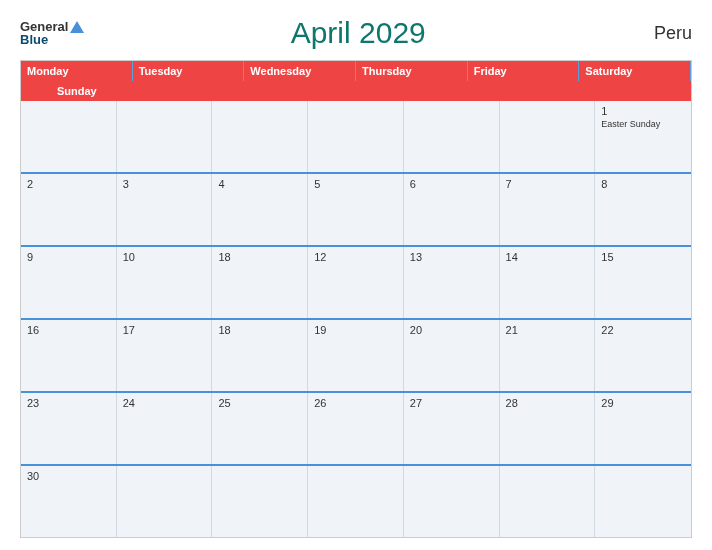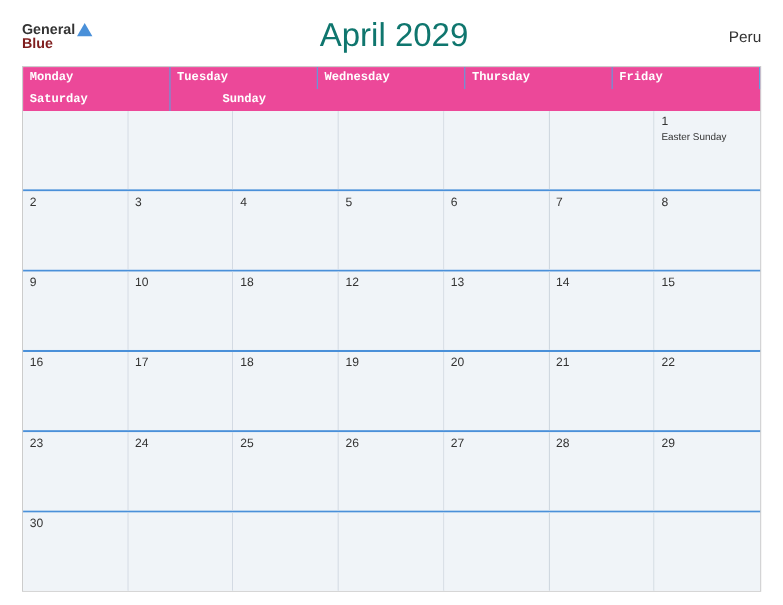--- a/index.html
+++ b/index.html
@@ -31,57 +31,56 @@
     }
     .logo-general {
       font-size: 13px;
       font-weight: bold;
       color: #333;
       line-height: 1;
     }
     .logo-blue {
       font-size: 13px;
       font-weight: bold;
-      color: #7f1d1d;
+      color: #0c4a6e;
       line-height: 1;
     }
     .logo-triangle {
       display: inline-block;
       width: 0;
       height: 0;
       border-left: 7px solid transparent;
       border-right: 7px solid transparent;
       border-bottom: 12px solid #4a90d9;
       margin-left: 2px;
       vertical-align: middle;
     }
     .title {
       font-size: 30px;
       font-weight: normal;
       color: #0f766e;
       text-align: center;
       flex: 1;
     }
     .country {
-      font-size: 14px;
+      font-size: 18px;
       color: #333;
       text-align: right;
       min-width: 60px;
     }
     .calendar {
       flex: 1;
       display: flex;
       flex-direction: column;
       border: 1px solid #ccc;
     }
     .cal-header-row {
       display: grid;
-      grid-template-columns: repeat(5, 1fr);
-      background: #ec4899;
-      font-family: Liberation Mono, monospace;
+      grid-template-columns: repeat(6, 1fr);
+      background: #ef4444;
     }
     .cal-header-cell {
       color: #fff;
       font-size: 11px;
       font-weight: bold;
       padding: 4px 6px;
       border-right: 1px solid #5a9fdf;
     }
     .cal-header-cell:last-child {
       border-right: none;

